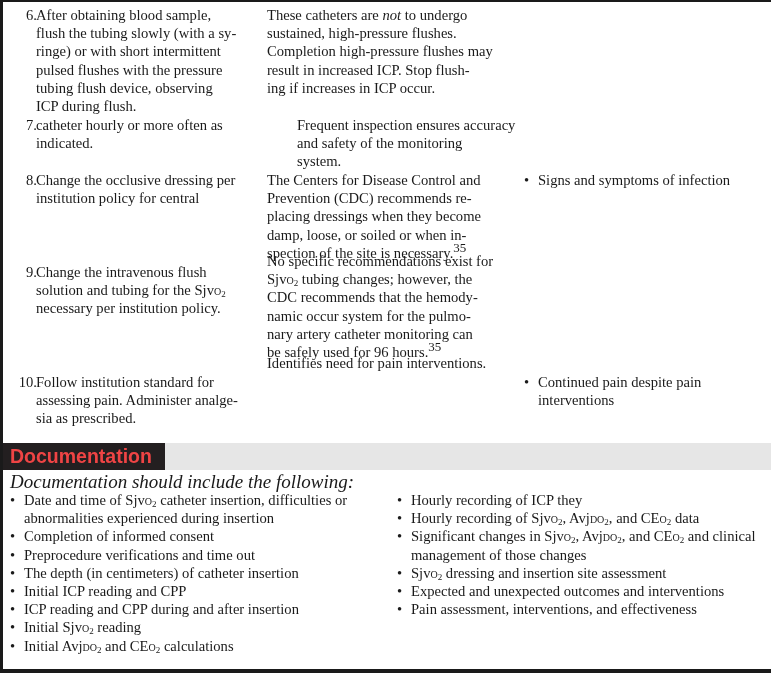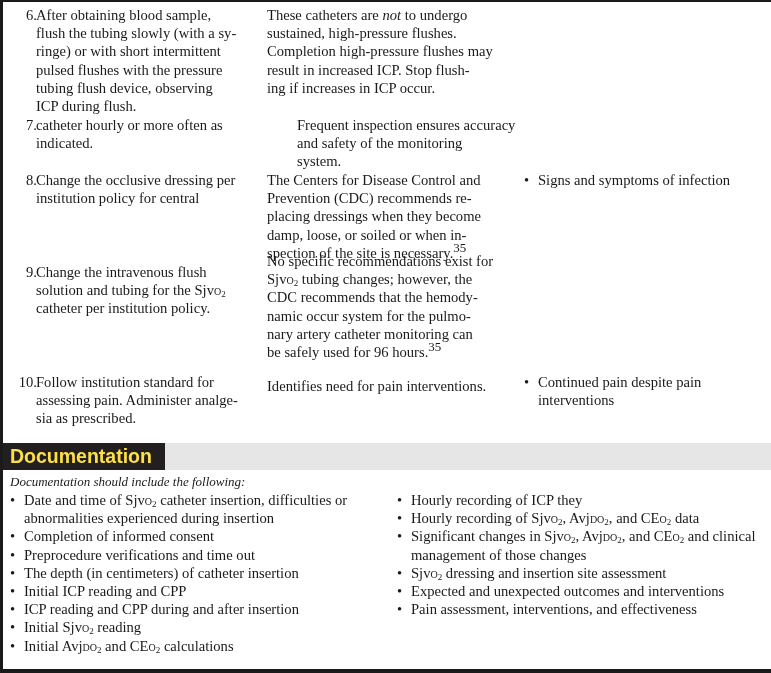--- a/index.html
+++ b/index.html
@@ -19,24 +19,24 @@
   .step.ten .num { left: -8px; width: 28px; }
   .rat { left: 267px; width: 250px; padding-left: 14px; text-indent: -14px; }
   .conc { left: 524px; width: 240px; }
   .bullet-line { position: relative; padding-left: 14px; }
   .bullet-line .dot { position: absolute; left: 0; top: 0; }
   sub { font-size: 9px; vertical-align: -2px; line-height: 0; }
   sup { font-size: 13px; vertical-align: 6px; line-height: 0; }
   .sc { font-variant: small-caps; }
 
   .doc-band { position: absolute; left: 3px; top: 443px; width: 768px; height: 27px; background: #e6e6e6; }
-  .doc-label { position: absolute; left: 3px; top: 443px; height: 27px; width: 162px; background: #231f20; color: #fde047;
+  .doc-label { position: absolute; left: 3px; top: 443px; height: 27px; width: 162px; background: #231f20; color: #ef4444;
                font-family: "Liberation Sans", "DejaVu Sans", sans-serif; font-weight: bold; font-size: 19.5px;
                line-height: 27px; padding-left: 7px; box-sizing: border-box; }
-  .doc-intro { position: absolute; left: 10px; top: 473px; font-style: italic; font-size: 13px; line-height: 18px; }
+  .doc-intro { position: absolute; left: 10px; top: 473px; font-style: italic; font-size: 19px; line-height: 18px; }
   .doc-col { position: absolute; top: 491px; font-size: 14.6px; line-height: 18.2px; }
   .doc-col.left { left: 10px; width: 380px; }
   .doc-col.right { left: 397px; width: 370px; }
   .doc-item { position: relative; padding-left: 14px; }
   .doc-item .dot { position: absolute; left: 0; top: 0; }
 </style>
 </head>
 <body>
 
 <div class="page">
@@ -103,21 +103,21 @@
         </div>
       </div>
     </div>
 
     <div class="row">
       <div class="cell step" style="top:259px;">
         <span class="num">9.</span>
         <div class="txt">
           <div>Change the intravenous flush</div>
           <div>solution and tubing for the Sjv<span class="sc">o</span><sub>2</sub></div>
-          <div>catheter per institution policy.</div>
+          <div>necessary per institution policy.</div>
         </div>
       </div>
       <div class="cell rat" style="top:248px;">
         <div>No specific recommendations exist for</div>
         <div>Sjv<span class="sc">o</span><sub>2</sub> tubing changes; however, the</div>
         <div>CDC recommends that the hemody-</div>
         <div>namic occur system for the pulmo-</div>
         <div>nary artery catheter monitoring can</div>
         <div><span>be safely used for 96 hours.</span><sup>35</sup></div>
       </div>
@@ -125,21 +125,21 @@
 
     <div class="row">
       <div class="cell step ten" style="top:369px;">
         <span class="num">10.</span>
         <div class="txt">
           <div>Follow institution standard for</div>
           <div>assessing pain. Administer analge-</div>
           <div>sia as prescribed.</div>
         </div>
       </div>
-      <div class="cell rat" style="top:373px;">
+      <div class="cell rat" style="top:350px;">
         <div>Identifies need for pain interventions.</div>
       </div>
       <div class="cell conc" style="top:369px;">
         <div class="bullet-line">
           <span class="dot">•</span>
           <div>Continued pain despite pain</div>
           <div>interventions</div>
         </div>
       </div>
     </div>

